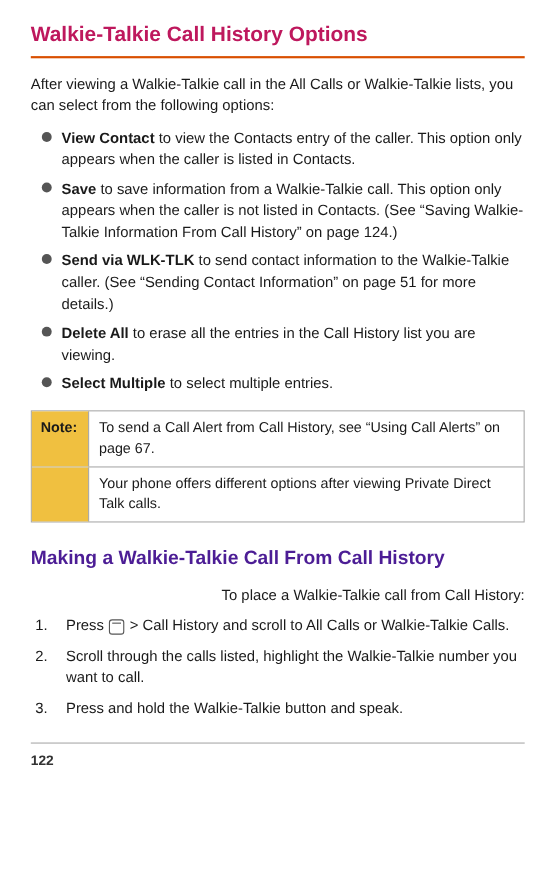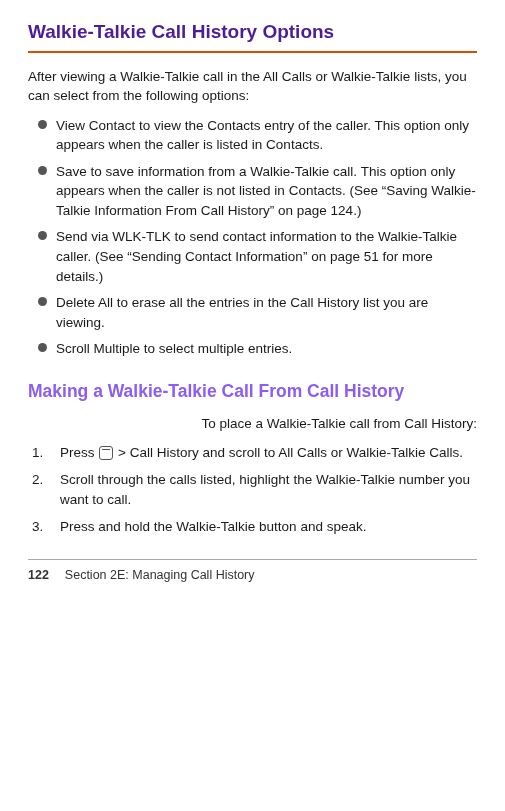--- a/index.html
+++ b/index.html
@@ -11,21 +11,21 @@
       font-size: 13.5px;
       color: #1a1a1a;
       line-height: 1.45;
     }
     .page {
       padding: 18px 28px 18px 28px;
     }
     .section-title {
       font-size: 19px;
       font-weight: bold;
-      color: #4c1d95;
+      color: #be185d;
       border-bottom: 2px solid #d94f00;
       padding-bottom: 5px;
       margin-bottom: 14px;
     }
     .intro-text {
       margin-bottom: 10px;
       font-size: 13.5px;
     }
     .bullet-list {
       list-style: none;
@@ -42,21 +42,21 @@
       display: inline-block;
       width: 9px;
       height: 9px;
       border-radius: 50%;
       background: #555;
       margin-top: 4px;
       margin-right: 9px;
       flex-shrink: 0;
     }
     .bullet-text b {
-      font-weight: normal;
+      font-weight: bold;
     }
     .note-box {
       border: 1px solid #aaa;
       margin: 14px 0 18px 0;
     }
     .note-row {
       display: flex;
       border-bottom: 1px solid #aaa;
     }
     .note-row:last-child {
@@ -73,21 +73,21 @@
       align-items: flex-start;
     }
     .note-content-cell {
       padding: 6px 9px;
       font-size: 13px;
       flex: 1;
     }
     .section2-title {
       font-size: 17.5px;
       font-weight: bold;
-      color: #8b5cf6;
+      color: #4c1d95;
       margin-top: 20px;
       margin-bottom: 10px;
     }
     .sub-intro {
       font-size: 13.5px;
       margin-bottom: 9px;
       text-align: right;
     }
     .numbered-list {
       list-style: none;
@@ -163,24 +163,34 @@
     <li>
       <span class="bullet-dot"></span>
       <span class="bullet-text"><b>Send via WLK-TLK</b> to send contact information to the Walkie-Talkie caller. (See “Sending Contact Information” on page 51 for more details.)</span>
     </li>
     <li>
       <span class="bullet-dot"></span>
       <span class="bullet-text"><b>Delete All</b> to erase all the entries in the Call History list you are viewing.</span>
     </li>
     <li>
       <span class="bullet-dot"></span>
-      <span class="bullet-text"><b>Scroll Multiple</b> to select multiple entries.</span>
+      <span class="bullet-text"><b>Select Multiple</b> to select multiple entries.</span>
     </li>
   </ul>
 
+  <div class="note-box">
+    <div class="note-row">
+      <div class="note-label-cell">Note:</div>
+      <div class="note-content-cell">To send a Call Alert from Call History, see “Using Call Alerts” on page 67.</div>
+    </div>
+    <div class="note-row">
+      <div class="note-label-cell"></div>
+      <div class="note-content-cell">Your phone offers different options after viewing Private Direct Talk calls.</div>
+    </div>
+  </div>
 
   <div class="section2-title">Making a Walkie-Talkie Call From Call History</div>
 
   <p class="sub-intro">To place a Walkie-Talkie call from Call History:</p>
 
   <ol class="numbered-list">
     <li>
       <span class="num-label">1.</span>
       <span class="num-text">Press <span class="menu-icon"></span> &gt; <b>Call History</b> and scroll to <b>All Calls</b> or <b>Walkie-Talkie Calls</b>.</span>
     </li>
@@ -189,16 +199,15 @@
       <span class="num-text">Scroll through the calls listed, highlight the Walkie-Talkie number you want to call.</span>
     </li>
     <li>
       <span class="num-label">3.</span>
       <span class="num-text">Press and hold the Walkie-Talkie button and speak.</span>
     </li>
   </ol>
 
   <div class="footer-bar">
     <span class="footer-page">122</span>
-    <span class="footer-section">Section 2E: Managing Call History</span>
   </div>
 
 </div>
 
 </body></html>

